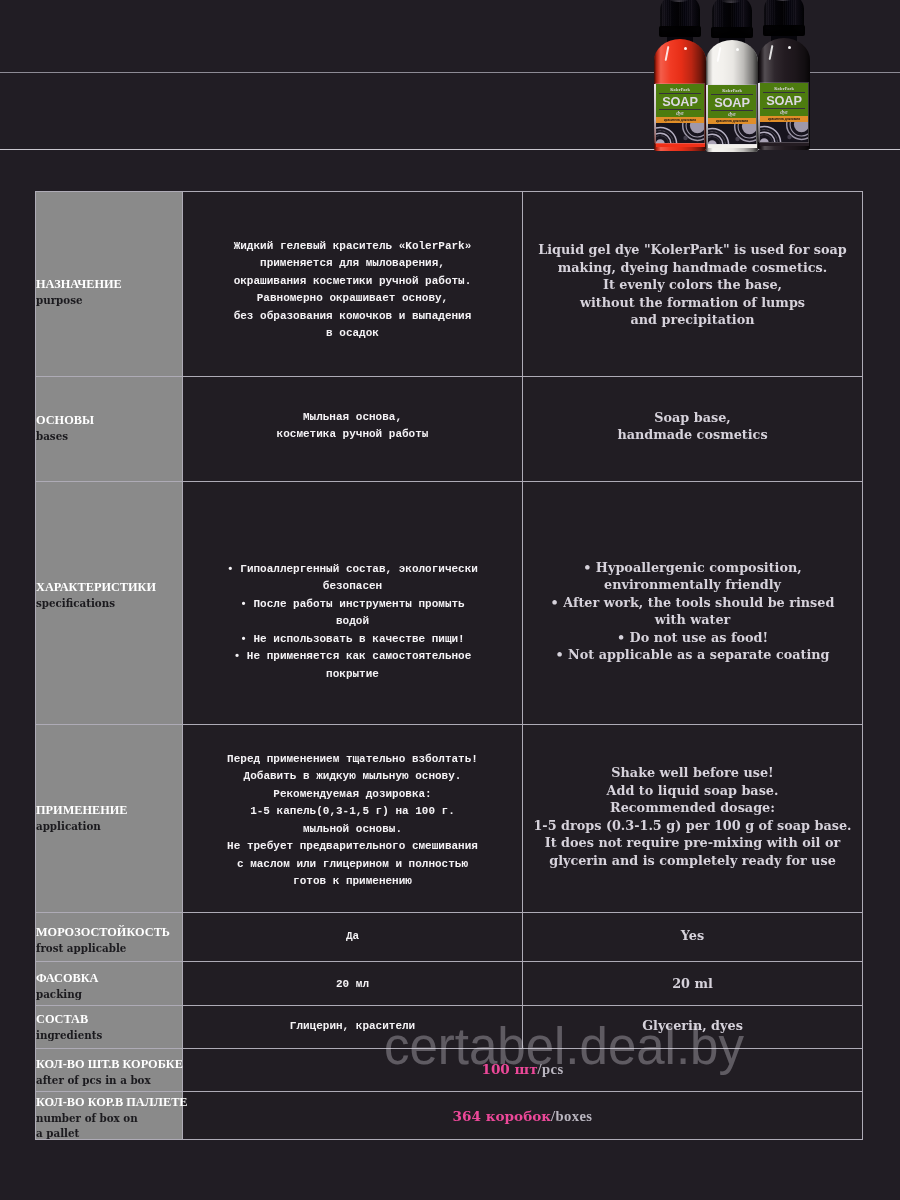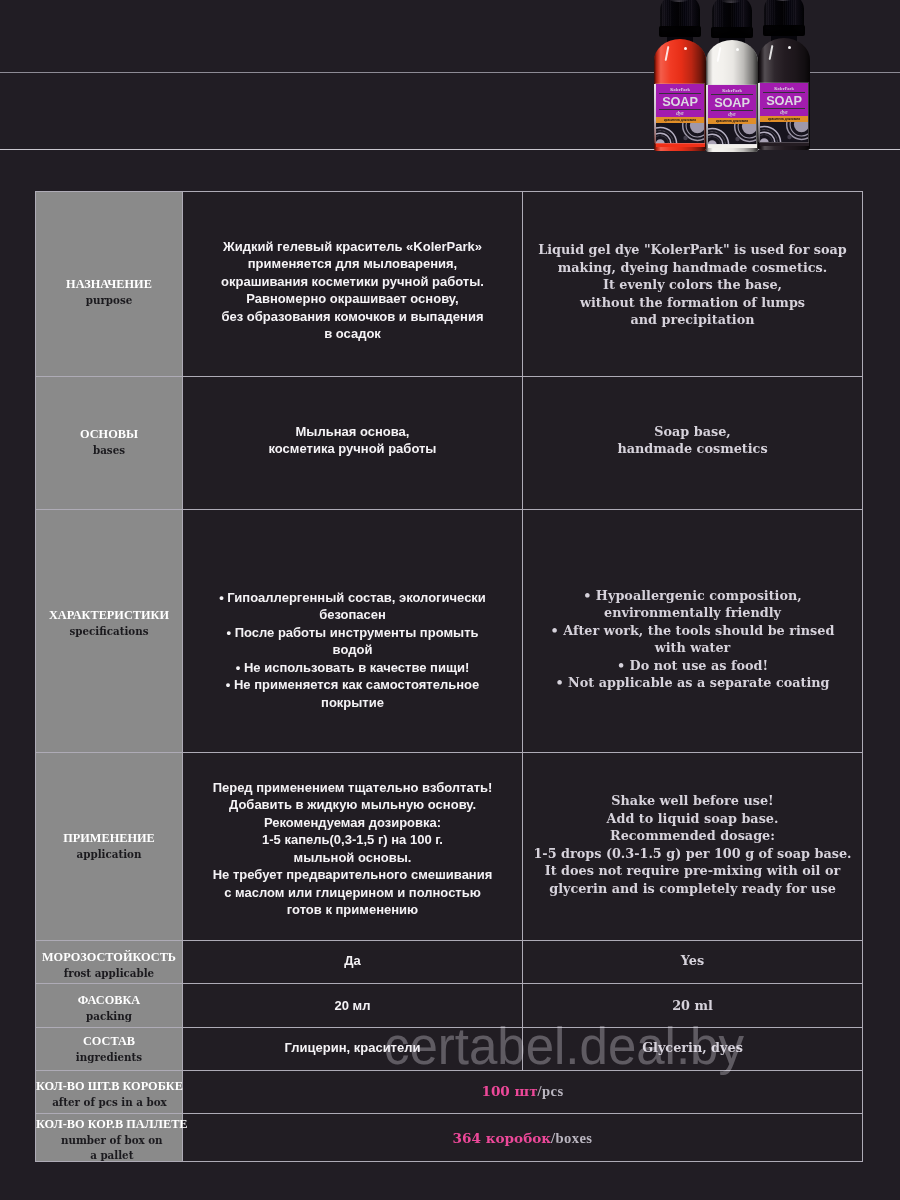--- a/index.html
+++ b/index.html
@@ -35,21 +35,21 @@
   .b-body{position:absolute;left:0;top:41px;width:52px;height:112px;overflow:hidden;}
   .b-fill{position:absolute;left:0;top:0;width:52px;height:112px;
     border-radius:26px 26px 3px 3px / 22px 22px 3px 3px;}
   .b-shade{position:absolute;left:0;top:0;width:52px;height:112px;border-radius:26px 26px 3px 3px / 22px 22px 3px 3px;
      background:linear-gradient(90deg,rgba(0,0,0,.78) 0%,rgba(0,0,0,.24) 5%,rgba(255,255,255,.22) 13%,
        rgba(255,255,255,.05) 32%,rgba(0,0,0,.04) 52%,rgba(0,0,0,.22) 72%,rgba(0,0,0,.52) 90%,rgba(0,0,0,.82) 100%);}
   .b-gloss{position:absolute;left:12px;top:7px;width:2px;height:15px;border-radius:2px;
      background:rgba(255,255,255,.85);transform:rotate(11deg);}
   .b-dot{position:absolute;left:30px;top:8px;width:3px;height:3px;border-radius:50%;
      background:rgba(255,255,255,.95);}
-    .b-label{position:absolute;left:2px;top:45px;width:48px;height:59px;z-index:2;background:#a21caf;
+    .b-label{position:absolute;left:2px;top:45px;width:48px;height:59px;z-index:2;background:#4d7c0f;
      overflow:hidden;box-shadow:0 0 0 1px rgba(205,200,212,.26);}
   .b-labeledge{position:absolute;left:0px;top:45px;width:2.2px;height:59px;z-index:3;
      background:linear-gradient(180deg,rgba(238,236,242,.95),rgba(206,203,212,.88) 60%,rgba(120,116,128,.30) 100%);}
   .lbl-brand{position:absolute;left:0;top:2.5px;width:48px;text-align:center;
      font-size:4.3px;line-height:5px;font-weight:bold;color:#ded9e3;
      font-family:"Liberation Serif",serif;}
   .lbl-rule{position:absolute;left:3px;width:42px;height:1px;background:#35303b;}
   .lbl-soap{position:absolute;left:0;top:11px;width:48px;text-align:center;
      font-size:12.8px;line-height:13px;font-weight:bold;color:#dcd8e2;
      font-family:"Liberation Sans",sans-serif;letter-spacing:-.15px;}
@@ -63,29 +63,29 @@
      background:#17141e;}
   .b-base{position:absolute;left:1.5px;top:103.5px;width:49px;height:4px;}
 
   
   #spec{position:absolute;left:35px;top:191px;width:827px;
         border-collapse:collapse;table-layout:fixed;}
   #spec colgroup col:nth-child(1){width:147px;}
   #spec colgroup col:nth-child(2){width:340px;}
   #spec colgroup col:nth-child(3){width:340px;}
   #spec td{border:1px solid #aeabb6;vertical-align:middle;padding:0;}
-  td.lab{background:#8a8a8a;text-align:center;padding:1px 0px;}
+  td.lab{background:#8a8a8a;text-align:left;padding:1px 0px;}
   td.lab .inner{display:inline-block;position:relative;}
   td.ru,td.en,td.cen{background:#211d23;text-align:center;padding:4px 4px;}
   .lab-ru{display:block;color:#ffffff;font-weight:bold;font-size:12.3px;line-height:17px;
      font-family:"Liberation Serif",serif;white-space:nowrap;}
   .lab-en{display:block;color:#1b1a1e;font-weight:bold;font-size:10.3px;line-height:15px;
      font-family:"DejaVu Serif",serif;white-space:nowrap;}
-  .ru-txt{display:inline-block;position:relative;color:#f5f3f6;font-weight:bold;font-size:13px;line-height:17.5px;
-     font-family:Liberation Sans, sans-serif;}
+  .ru-txt{display:inline-block;position:relative;color:#f5f3f6;font-weight:bold;font-size:11px;line-height:17.5px;
+     font-family:Liberation Mono, monospace;}
   .en-txt{display:inline-block;position:relative;color:#d6d2db;font-weight:bold;font-size:12.8px;line-height:17.5px;
      font-family:"DejaVu Serif",serif;}
   .mid-txt{display:inline-block;position:relative;font-weight:bold;font-size:13.6px;line-height:18px;
      font-family:"DejaVu Serif",serif;}
   .mid-ru{color:#ec4899;}
   .mid-en{color:#bab6c0;font-family:"Liberation Serif",serif;font-size:14.6px;letter-spacing:.4px;}
 
   
   #wm{position:absolute;left:184px;top:1010px;width:560px;text-align:right;
       font-family:"Liberation Sans",sans-serif;font-size:51px;line-height:74.5px;
@@ -230,36 +230,36 @@
       <col>
       <col>
       <col>
     </colgroup>
   <tbody id="spec-body">
       <tr style="height:185px">
         <td class="lab"><span class="inner" style="top:8px"><span class="lab-ru">НАЗНАЧЕНИЕ</span><span class="lab-en">purpose</span></span></td>
         <td class="ru"><span class="ru-txt" style="top:6px">Жидкий гелевый краситель «KolerPark»<br>применяется для мыловарения,<br>окрашивания косметики ручной работы.<br>Равномерно окрашивает основу,<br>без образования комочков и выпадения<br>в осадок</span></td>
         <td class="en"><span class="en-txt" style="top:1px">Liquid gel dye "KolerPark" is used for soap<br>making, dyeing handmade cosmetics.<br>It evenly colors the base,<br>without the formation of lumps<br>and precipitation</span></td>
       </tr>
-      <tr style="height:133px">
+      <tr style="height:105px">
         <td class="lab"><span class="inner" style="top:-1px"><span class="lab-ru">ОСНОВЫ</span><span class="lab-en">bases</span></span></td>
         <td class="ru"><span class="ru-txt" style="top:-3px">Мыльная основа,<br>косметика ручной работы</span></td>
         <td class="en"><span class="en-txt" style="top:-3px">Soap base,<br>handmade cosmetics</span></td>
       </tr>
       <tr style="height:243px">
         <td class="lab"><span class="inner" style="top:-8px"><span class="lab-ru">ХАРАКТЕРИСТИКИ</span><span class="lab-en">specifications</span></span></td>
         <td class="ru"><span class="ru-txt" style="top:19px">• Гипоаллергенный состав, экологически<br>безопасен<br>• После работы инструменты промыть<br>водой<br>• Не использовать в качестве пищи!<br>• Не применяется как самостоятельное<br>покрытие</span></td>
         <td class="en"><span class="en-txt" style="top:8px">• Hypoallergenic composition,<br>environmentally friendly<br>• After work, the tools should be rinsed<br>with water<br>• Do not use as food!<br>• Not applicable as a separate coating</span></td>
       </tr>
       <tr style="height:188px">
         <td class="lab"><span class="inner" style="top:-1px"><span class="lab-ru">ПРИМЕНЕНИЕ</span><span class="lab-en">application</span></span></td>
         <td class="ru"><span class="ru-txt" style="top:2px">Перед применением тщательно взболтать!<br>Добавить в жидкую мыльную основу.<br>Рекомендуемая дозировка:<br>1-5 капель(0,3-1,5 г) на 100 г.<br>мыльной основы.<br>Не требует предварительного смешивания<br>с маслом или глицерином и полностью<br>готов к применению</span></td>
         <td class="en"><span class="en-txt" style="top:-2px">Shake well before use!<br>Add to liquid soap base.<br>Recommended dosage:<br>1-5 drops (0.3-1.5 g) per 100 g of soap base.<br>It does not require pre-mixing with oil or<br>glycerin and is completely ready for use</span></td>
       </tr>
-      <tr style="height:43px">
+      <tr style="height:49px">
         <td class="lab"><span class="inner" style="top:3px"><span class="lab-ru">МОРОЗОСТОЙКОСТЬ</span><span class="lab-en">frost applicable</span></span></td>
         <td class="ru"><span class="ru-txt" style="top:-2px">Да</span></td>
         <td class="en"><span class="en-txt" style="top:-2px">Yes</span></td>
       </tr>
       <tr style="height:44px">
         <td class="lab"><span class="inner" style="top:2px"><span class="lab-ru">ФАСОВКА</span><span class="lab-en">packing</span></span></td>
         <td class="ru"><span class="ru-txt" style="top:0px">20 мл</span></td>
         <td class="en"><span class="en-txt" style="top:0px">20 ml</span></td>
       </tr>
       <tr style="height:43px">

